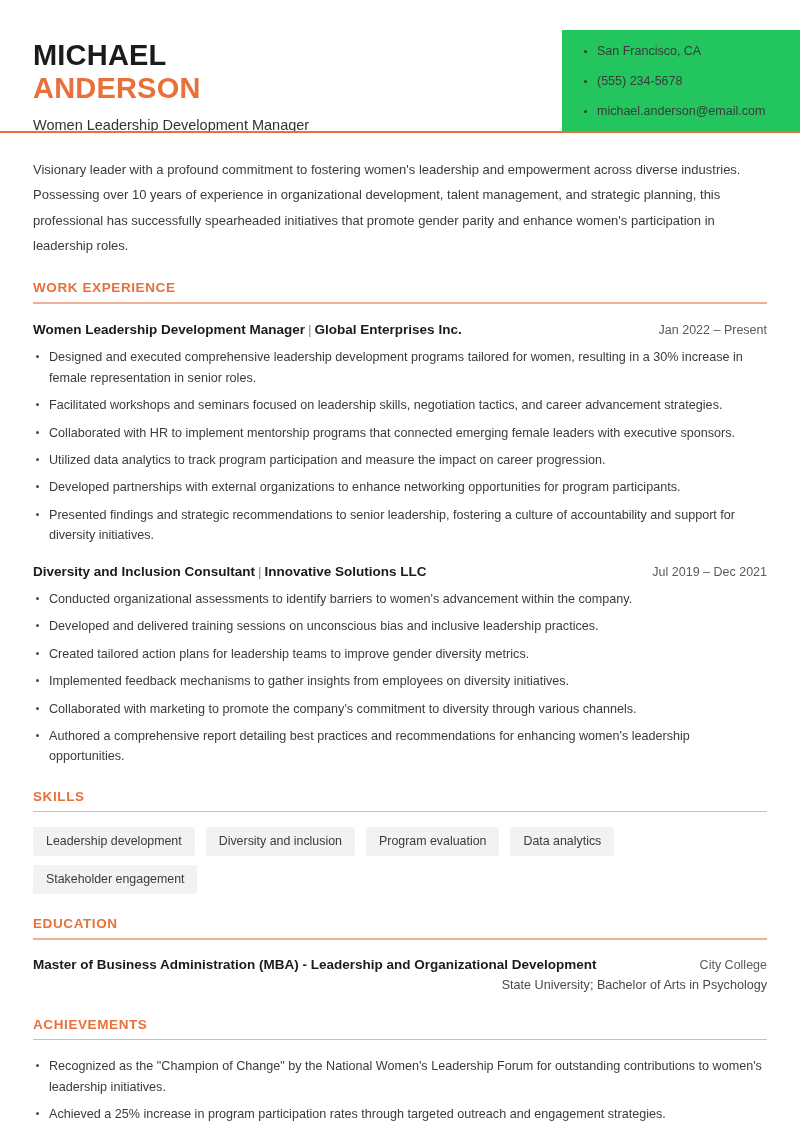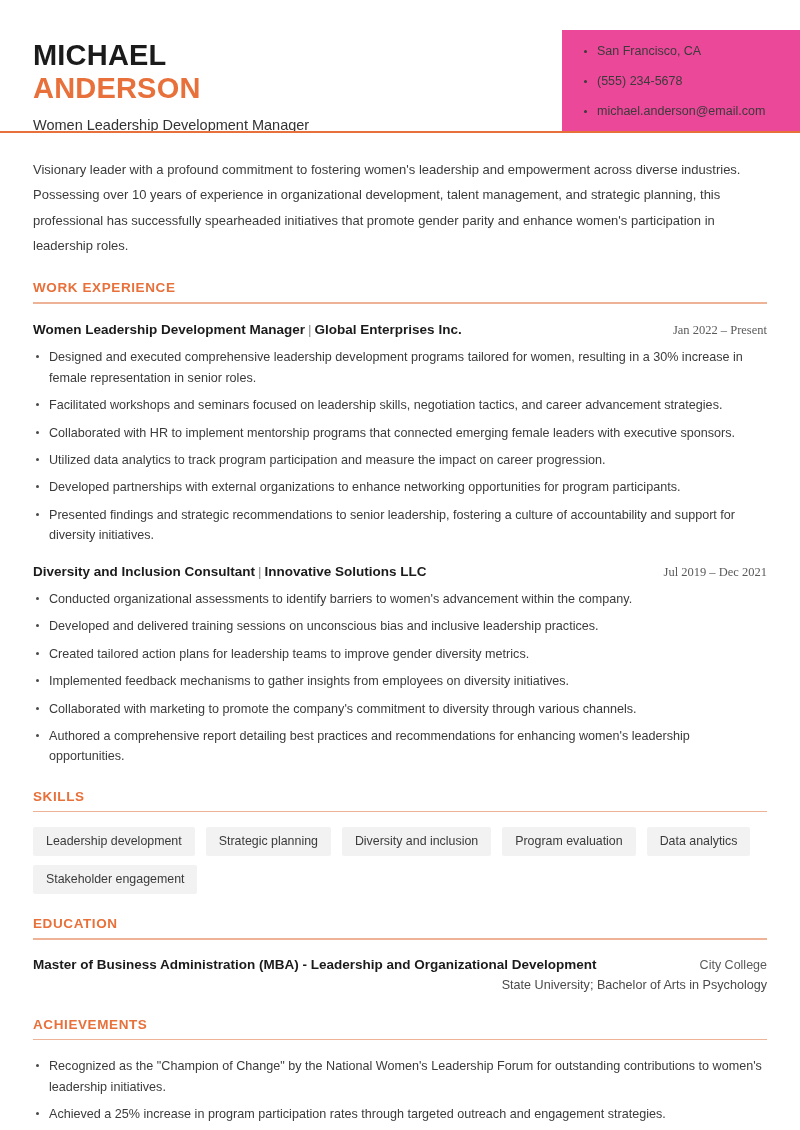--- a/index.html
+++ b/index.html
@@ -50,21 +50,21 @@
   .name-last  { color: #E8703A; }
 
   .job-title {
     margin-top: 11px;
     font-size: 14.5px;
     color: #333333;
     font-weight: normal;
   }
 
   .contact-box {
-    background: #ec4899;
+    background: #22c55e;
     width: 238px;
     margin-top: 22px;
     padding: 14px 0 14px 22px;
     min-height: 96px;
   }
 
   .contact-list { list-style: none; }
 
   .contact-list li {
     position: relative;
@@ -145,21 +145,20 @@
     font-weight: normal;
     color: #8a8a8a;
     padding: 0 3px;
   }
 
   .entry-date {
     font-size: 12.5px;
     color: #5a5a5a;
     white-space: nowrap;
     flex-shrink: 0;
-    font-family: Liberation Serif, serif;
   }
 
   ul.bullets {
     list-style: none;
     margin-top: 9px;
   }
 
   ul.bullets > li {
     position: relative;
     font-size: 12.6px;
@@ -297,21 +296,20 @@
           <li>Authored a comprehensive report detailing best practices and recommendations for enhancing women's leadership opportunities.</li>
         </ul>
       </div>
     </div>
 
     <div class="section">
       <div class="section-title">SKILLS</div>
       <div class="section-rule"></div>
       <div class="tag-wrap">
         <span class="tag">Leadership development</span>
-        <span class="tag">Strategic planning</span>
         <span class="tag">Diversity and inclusion</span>
         <span class="tag">Program evaluation</span>
         <span class="tag">Data analytics</span>
         <span class="tag">Stakeholder engagement</span>
       </div>
     </div>
 
     <div class="section">
       <div class="section-title">EDUCATION</div>
       <div class="section-rule"></div>

